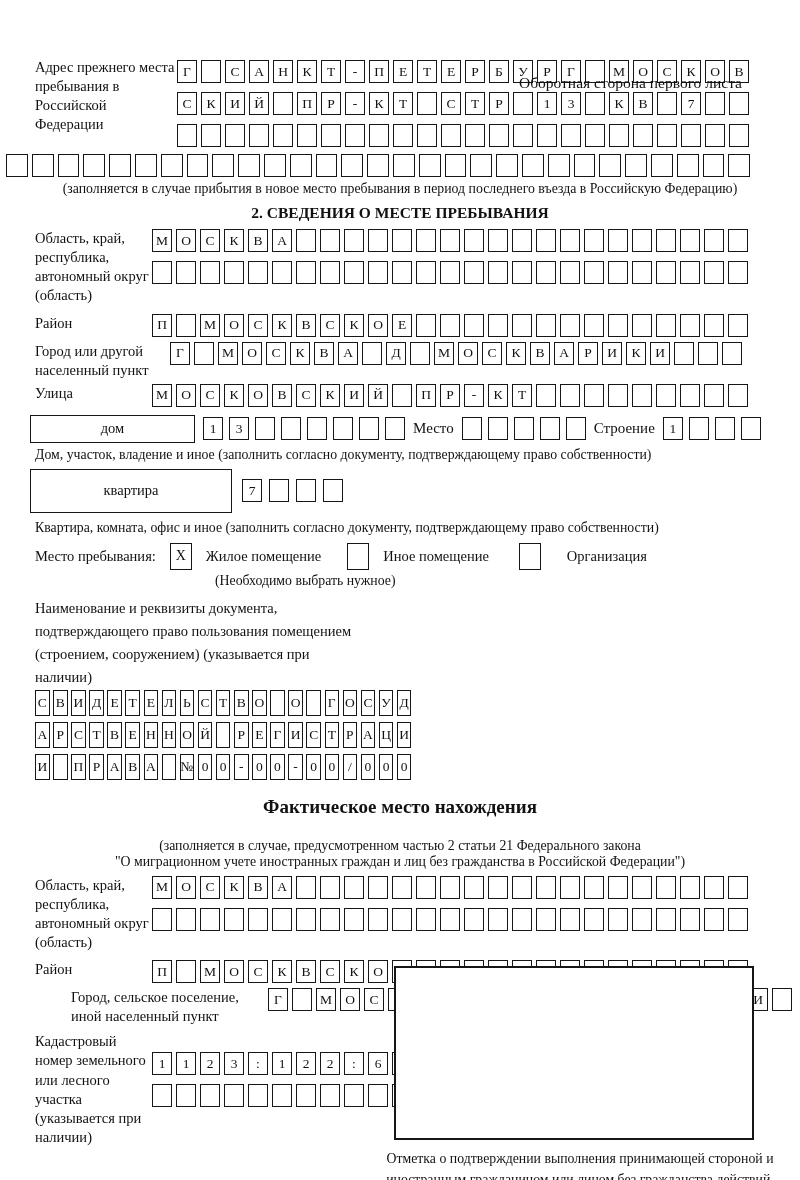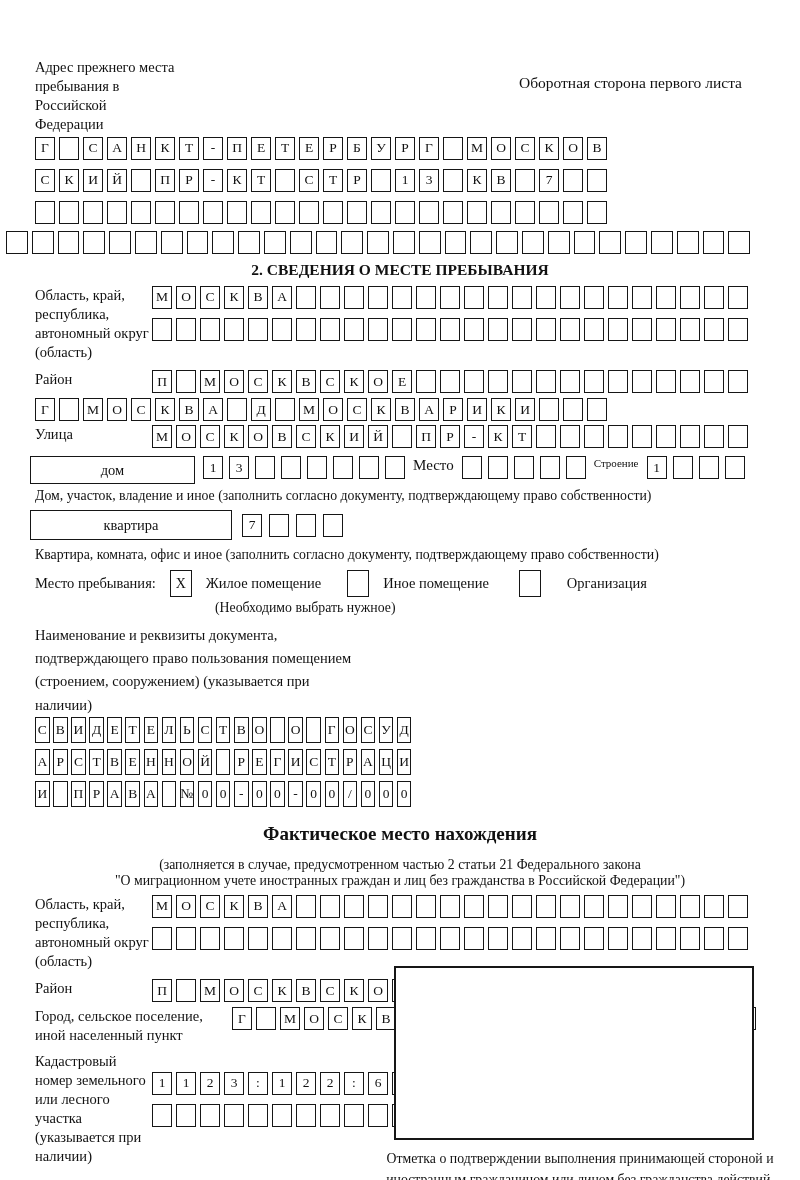--- a/index.html
+++ b/index.html
@@ -41,21 +41,21 @@
     font-size:13.8px;line-height:1.55;text-align:center;
   }
 </style>
 </head>
 <body>
 
 <div class="page">
 
   <div class="hdr">Оборотная сторона первого листа</div>
 
-  <div class="field" style="margin:58px 0 0 35px;flex-direction:column;">
+  <div class="field" style="margin:58px 0 0 35px;">
     <div class="flabel" style="width:142px;">Адрес прежнего места пребывания в Российской Федерации</div>
     <div class="rows" style="margin-top:2px;">
       <div class="grid">
           <div class="cell">Г</div>
           <div class="cell"></div>
           <div class="cell">С</div>
           <div class="cell">А</div>
           <div class="cell">Н</div>
           <div class="cell">К</div>
           <div class="cell">Т</div>
@@ -155,20 +155,21 @@
       <div class="cell"></div>
       <div class="cell"></div>
       <div class="cell"></div>
       <div class="cell"></div>
       <div class="cell"></div>
       <div class="cell"></div>
       <div class="cell"></div>
       <div class="cell"></div>
       <div class="cell"></div>
     </div>
+  <div class="note center" style="margin-top:4px;">(заполняется в случае прибытия в новое место пребывания в период последнего въезда в Российскую Федерацию)</div>
 
   <div class="center bold" style="margin-top:7px;font-size:15.5px;">2. СВЕДЕНИЯ О МЕСТЕ ПРЕБЫВАНИЯ</div>
 
   <div class="field" style="margin:7px 0 0 35px;">
     <div class="flabel" style="width:117px;">Область, край, республика, автономный округ (область)</div>
     <div class="rows">
       <div class="grid">
           <div class="cell">М</div>
           <div class="cell">О</div>
           <div class="cell">С</div>
@@ -250,20 +251,21 @@
         <div class="cell"></div>
         <div class="cell"></div>
         <div class="cell"></div>
         <div class="cell"></div>
         <div class="cell"></div>
         <div class="cell"></div>
       </div>
   </div>
 
   <div class="field" style="margin:5px 0 0 35px;">
+    <div class="flabel" style="width:135px;">Город или другой населенный пункт</div>
     <div class="grid">
         <div class="cell">Г</div>
         <div class="cell"></div>
         <div class="cell">М</div>
         <div class="cell">О</div>
         <div class="cell">С</div>
         <div class="cell">К</div>
         <div class="cell">В</div>
         <div class="cell">А</div>
         <div class="cell"></div>
@@ -309,52 +311,52 @@
         <div class="cell"></div>
         <div class="cell"></div>
         <div class="cell"></div>
         <div class="cell"></div>
         <div class="cell"></div>
         <div class="cell"></div>
         <div class="cell"></div>
       </div>
   </div>
 
-  <div style="display:flex;margin:8px 0 0 30px;gap:8px;">
+  <div style="display:flex;align-items:center;margin:8px 0 0 30px;gap:8px;">
     <div class="bigbox" style="width:165px;">дом</div>
     <div class="grid" style="gap:6px;">
         <div class="cell">1</div>
         <div class="cell">3</div>
         <div class="cell"></div>
         <div class="cell"></div>
         <div class="cell"></div>
         <div class="cell"></div>
         <div class="cell"></div>
         <div class="cell"></div>
       </div>
     <div class="flabel" style="font-size:15px;">Место</div>
     <div class="grid" style="gap:6px;">
         <div class="cell"></div>
         <div class="cell"></div>
         <div class="cell"></div>
         <div class="cell"></div>
         <div class="cell"></div>
       </div>
-    <div class="flabel" style="font-size:11px;">Строение</div>
+    <div class="flabel" style="font-size:15px;">Строение</div>
     <div class="grid" style="gap:6px;">
         <div class="cell">1</div>
         <div class="cell"></div>
         <div class="cell"></div>
         <div class="cell"></div>
       </div>
   </div>
   <div class="note" style="margin:4px 0 0 35px;">Дом, участок, владение и иное (заполнить согласно документу, подтверждающему право собственности)</div>
 
   <div style="display:flex;align-items:center;margin:6px 0 0 30px;gap:10px;">
-    <div class="bigbox" style="width:202px;height:30px;">квартира</div>
+    <div class="bigbox" style="width:202px;height:44px;">квартира</div>
     <div class="grid" style="gap:7px;">
         <div class="cell">7</div>
         <div class="cell"></div>
         <div class="cell"></div>
         <div class="cell"></div>
       </div>
   </div>
   <div class="note" style="margin:7px 0 0 35px;">Квартира, комната, офис и иное (заполнить согласно документу, подтверждающему право собственности)</div>
 
   <div style="display:flex;align-items:center;margin:7px 0 0 35px;gap:14px;">
@@ -437,21 +439,21 @@
           <div class="cell">0</div>
           <div class="cell">/</div>
           <div class="cell">0</div>
           <div class="cell">0</div>
           <div class="cell">0</div>
         </div>
     </div>
   </div>
 
   <div class="center bold" style="margin-top:16px;font-size:19px;">Фактическое место нахождения</div>
-  <div class="note center" style="margin-top:12px;">(заполняется в случае, предусмотренном частью 2 статьи 21 Федерального закона</div>
+  <div class="note center" style="margin-top:20px;">(заполняется в случае, предусмотренном частью 2 статьи 21 Федерального закона</div>
   <div class="note center">"О миграционном учете иностранных граждан и лиц без гражданства в Российской Федерации")</div>
 
   <div class="field" style="margin:6px 0 0 35px;">
     <div class="flabel" style="width:117px;">Область, край, республика, автономный округ (область)</div>
     <div class="rows">
       <div class="grid">
           <div class="cell">М</div>
           <div class="cell">О</div>
           <div class="cell">С</div>
           <div class="cell">К</div>
@@ -532,21 +534,21 @@
         <div class="cell"></div>
         <div class="cell"></div>
         <div class="cell"></div>
         <div class="cell"></div>
         <div class="cell"></div>
         <div class="cell"></div>
       </div>
   </div>
 
   <div class="field" style="margin:5px 0 0 35px;">
-    <div class="flabel" style="width:197px;">Город, сельское поселение, иной населенный пункт</div>
+    <div class="flabel" style="width:197px;margin-left:36px;">Город, сельское поселение, иной населенный пункт</div>
     <div class="grid">
         <div class="cell">Г</div>
         <div class="cell"></div>
         <div class="cell">М</div>
         <div class="cell">О</div>
         <div class="cell">С</div>
         <div class="cell">К</div>
         <div class="cell">В</div>
         <div class="cell">А</div>
         <div class="cell"></div>

